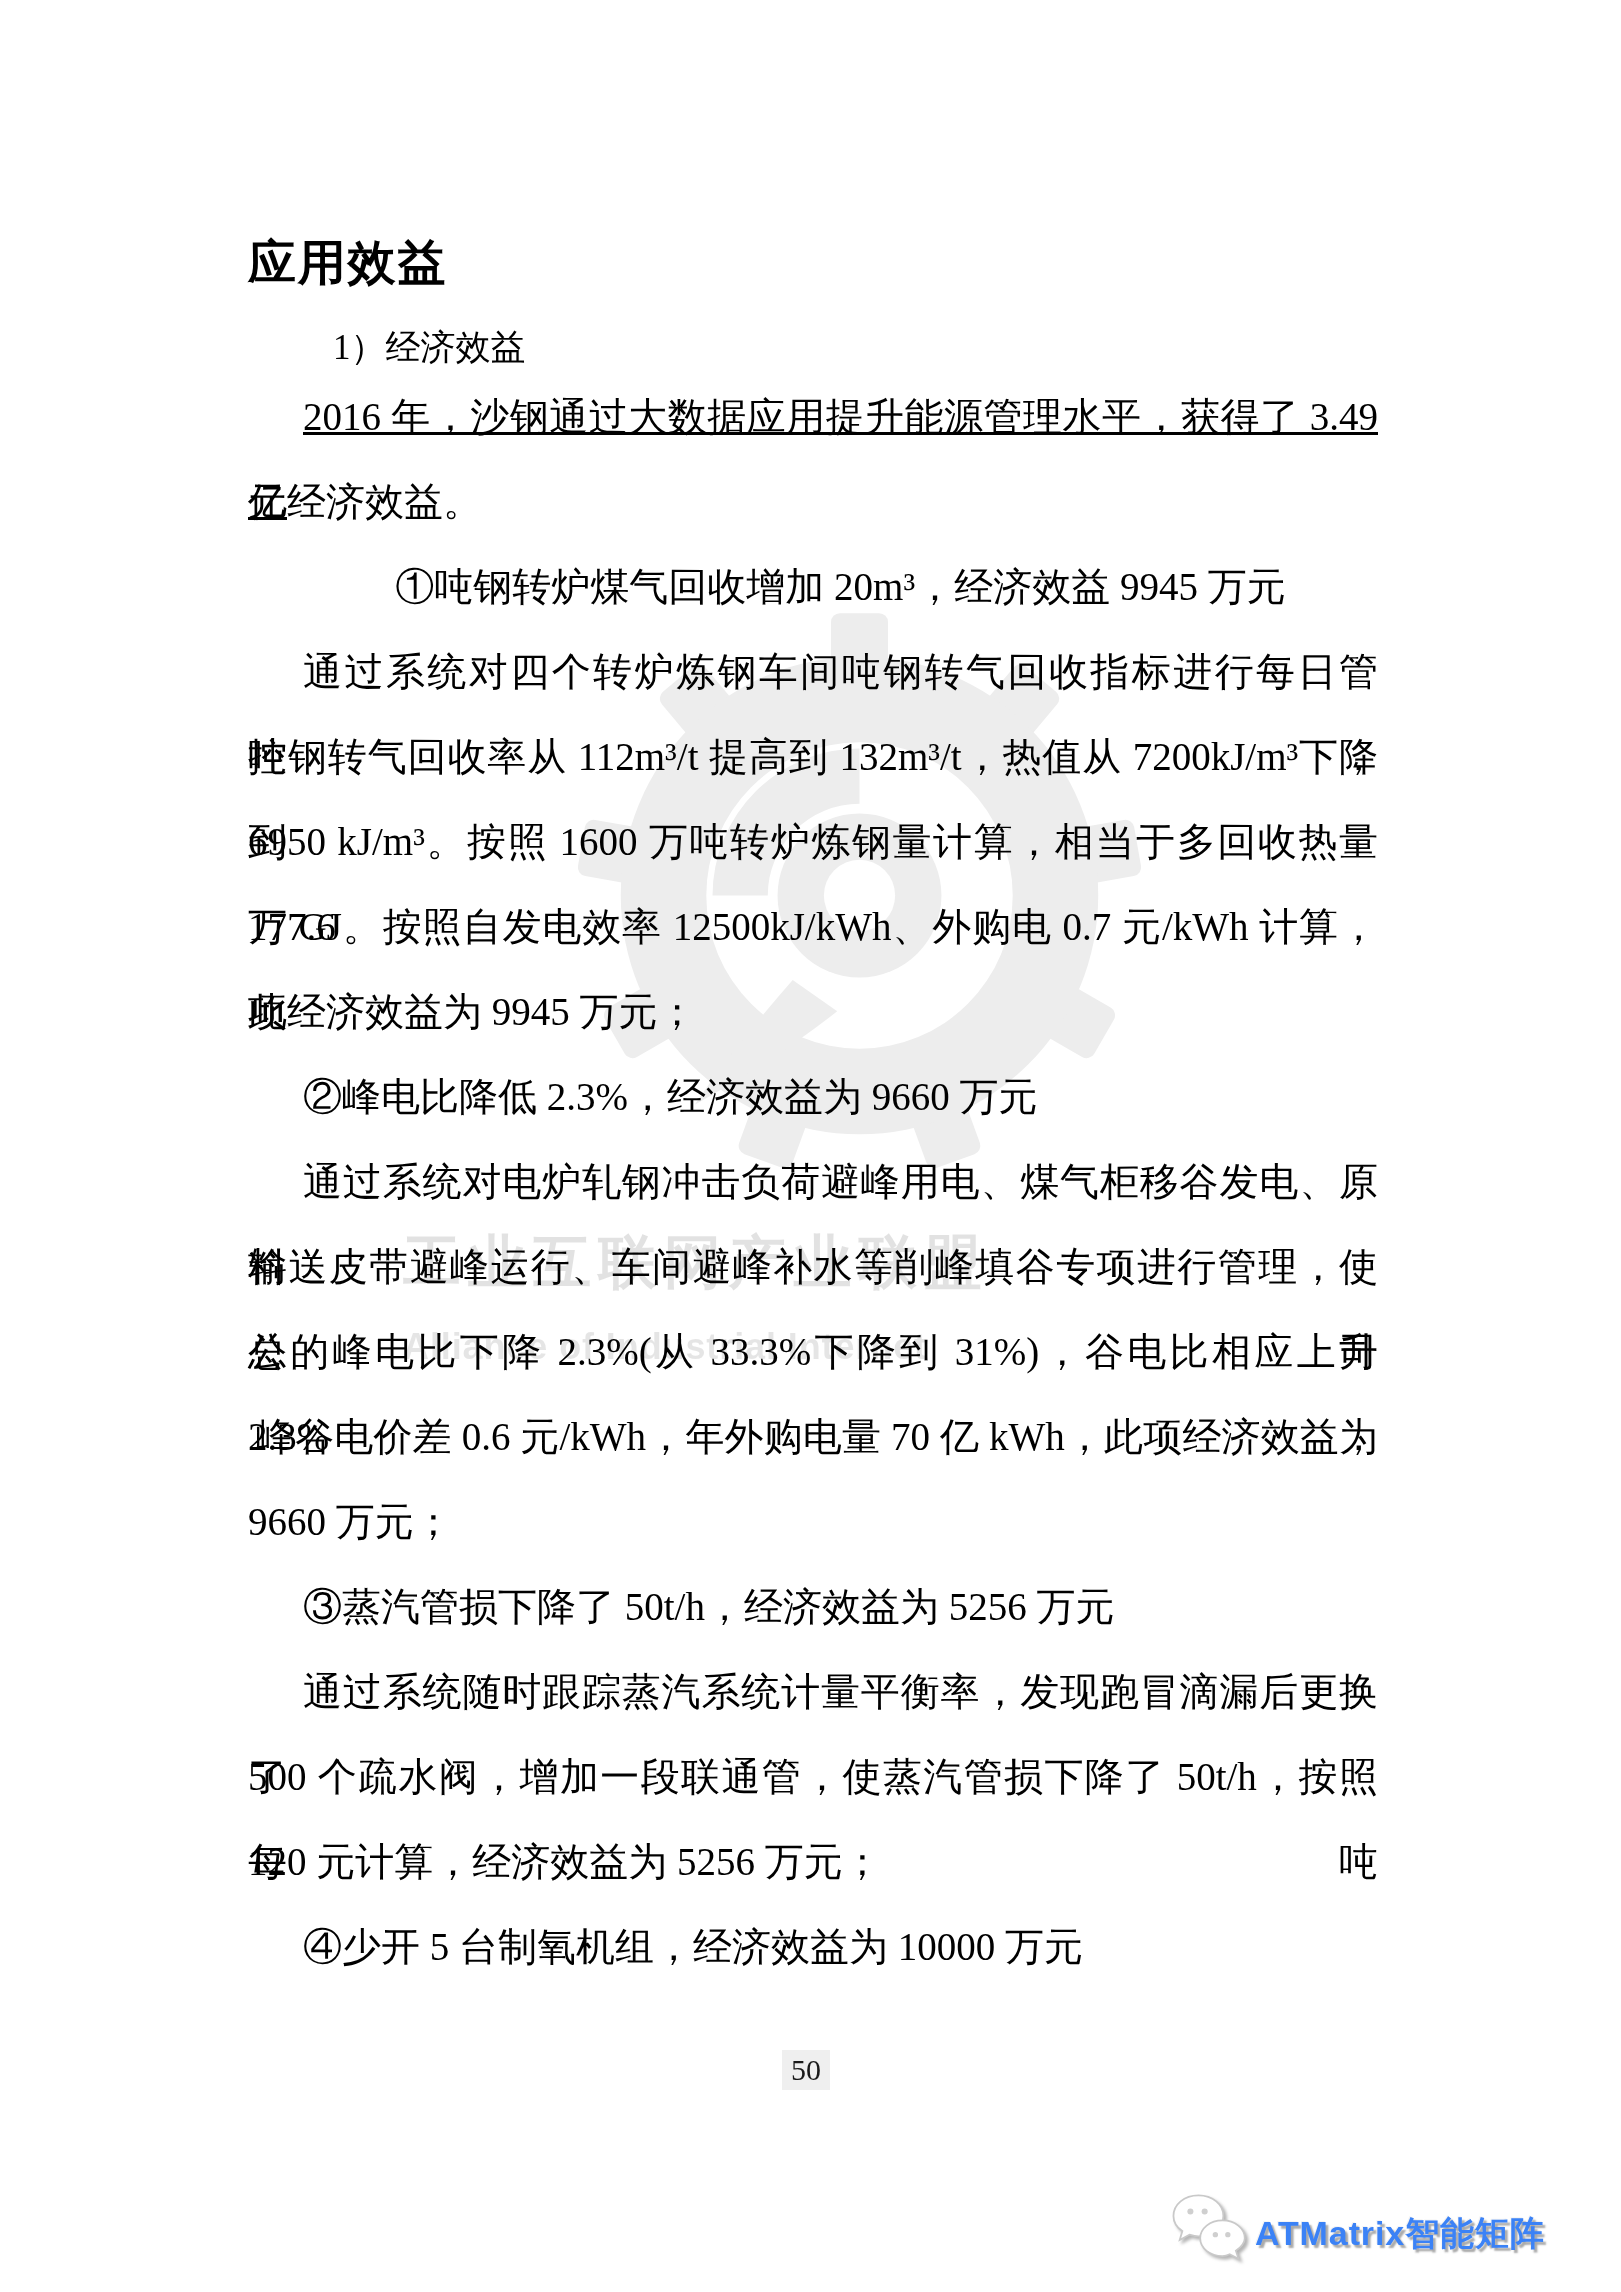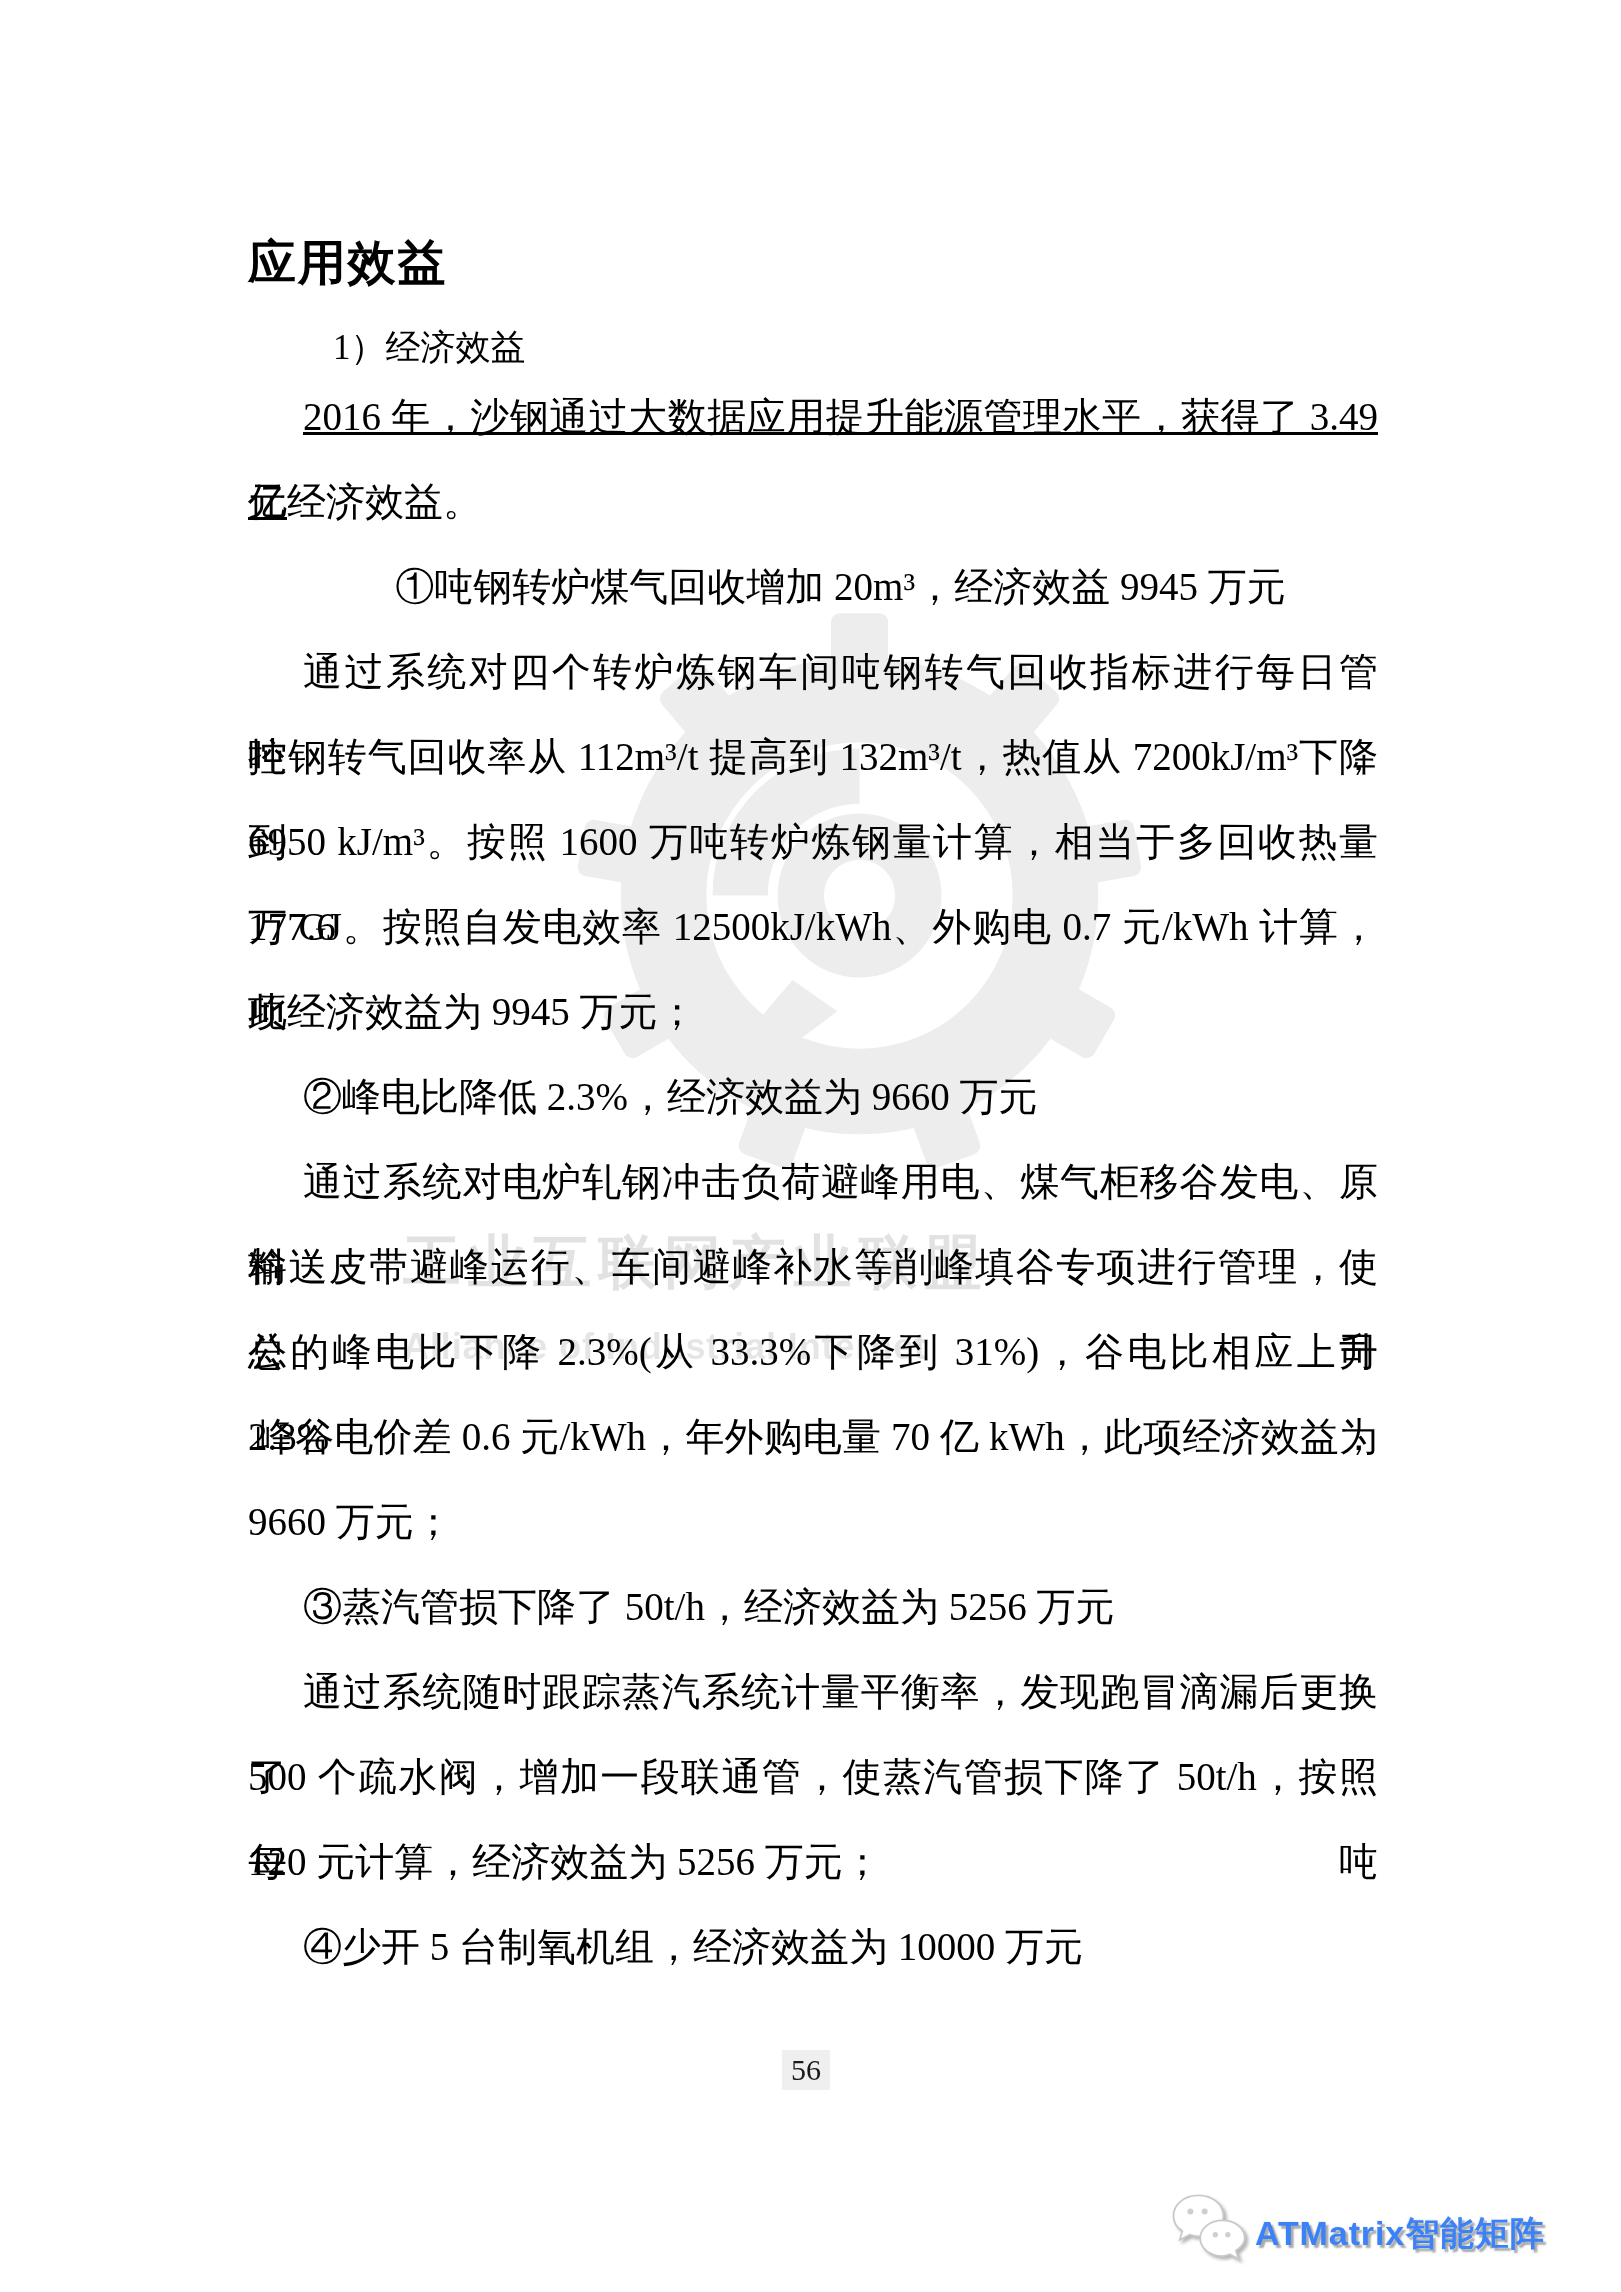--- a/index.html
+++ b/index.html
@@ -116,21 +116,21 @@
       <div class="text-line justify" style="text-indent: 0px;">总的峰电比下降 2.3%(从 33.3%下降到 31%)，谷电比相应上升 2.3%，</div>
       <div class="text-line justify" style="text-indent: 0px; margin-left: 8px;">峰谷电价差 0.6 元/kWh，年外购电量 70 亿 kWh，此项经济效益为</div>
       <div class="text-line" style="text-indent: 0px;">9660 万元；</div>
       <div class="text-line" style="text-indent: 55px;">③蒸汽管损下降了 50t/h，经济效益为 5256 万元</div>
       <div class="text-line justify" style="text-indent: 55px;">通过系统随时跟踪蒸汽系统计量平衡率，发现跑冒滴漏后更换了</div>
       <div class="text-line justify" style="text-indent: 0px;">500 个疏水阀，增加一段联通管，使蒸汽管损下降了 50t/h，按照每吨</div>
       <div class="text-line" style="text-indent: 0px;">120 元计算，经济效益为 5256 万元；</div>
       <div class="text-line" style="text-indent: 55px;">④少开 5 台制氧机组，经济效益为 10000 万元</div>
     </div>
 
-  <div class="page-number">56</div>
+  <div class="page-number">50</div>
 
   <div class="brand-footer">
     <svg class="brand-icon" viewBox="0 0 92 94" aria-hidden="true">
       <g fill="#ffffff" stroke="#c9c9c9" stroke-width="2" style="filter:drop-shadow(3px 3px 1.5px #b5b5b5)">
         <path d="M33 6 C17 6 5 16 5 29 C5 36 9 42 15 46 L12 56 L23 50 C26 51 30 52 33 52 C49 52 61 42 61 29 C61 16 49 6 33 6 Z"></path>
         <path d="M60 34 C46 34 35 43 35 54 C35 65 46 74 60 74 C63 74 66 73 68 72 L78 77 L75 68 C81 64 85 60 85 54 C85 43 74 34 60 34 Z"></path>
       </g>
       <g fill="#cfcfcf">
         <circle cx="24" cy="24" r="3.4"></circle>
         <circle cx="40" cy="24" r="3.4"></circle>

